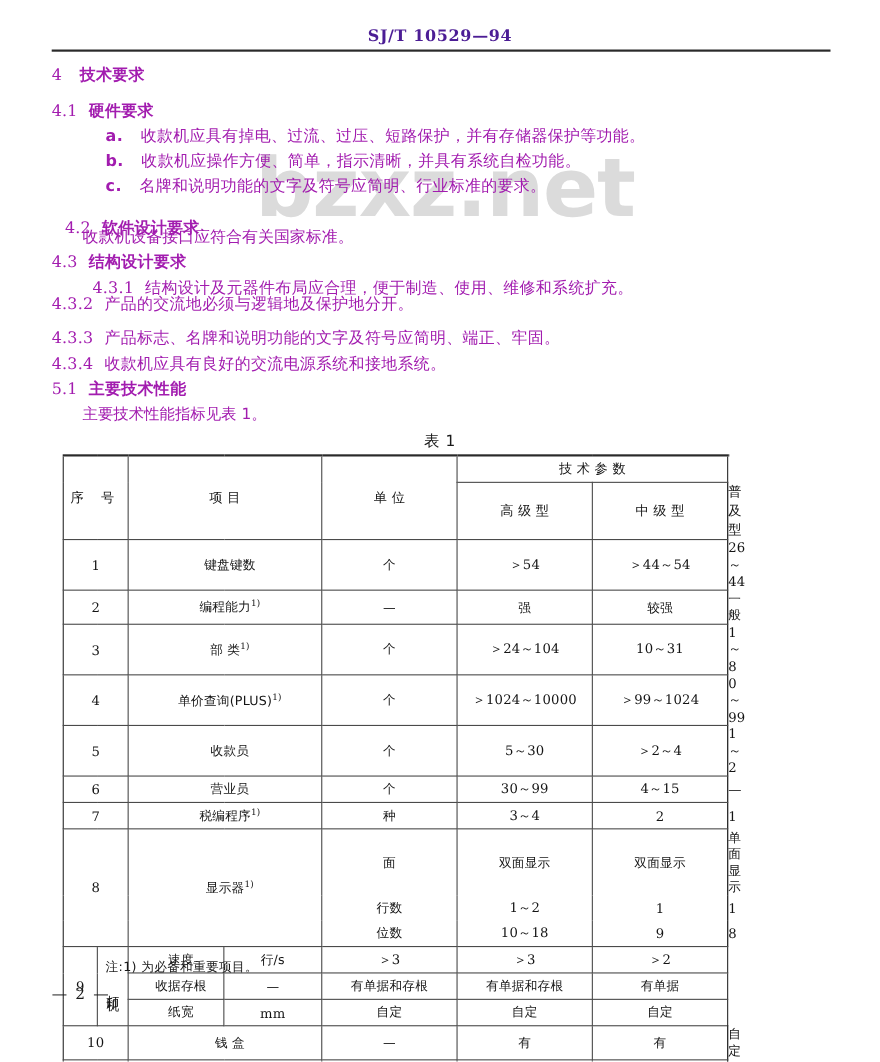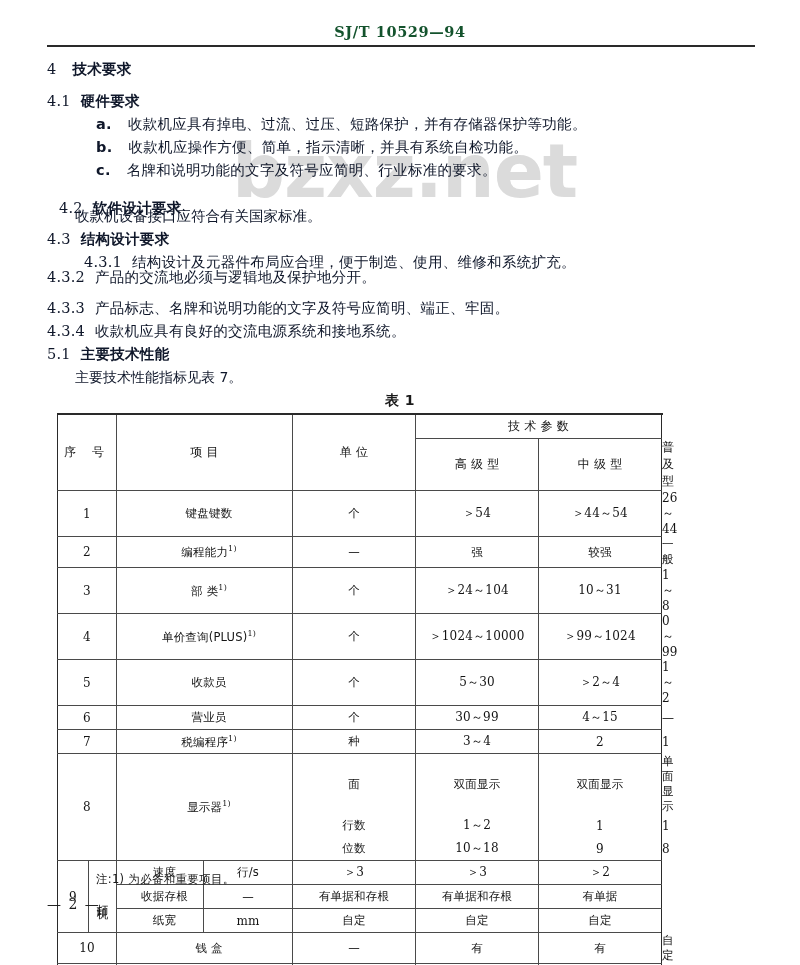--- a/index.html
+++ b/index.html
@@ -48,37 +48,37 @@
     position: absolute;
     left: 0; top: 22px;
     width: 800px;
     text-align: center;
   }
   .doc-header .std-no {
     font-family: "DejaVu Serif", "Liberation Serif", serif;
     font-size: 14.5px;
     font-weight: bold;
     letter-spacing: .6px;
-    color: #14532d;
+    color: #4c1d95;
   }
   .header-rule {
     position: absolute;
     left: 47px; top: 45px;
     width: 708px;
     height: 2px;
     background: #2a2a2a;
   }
 
   
   .sec {
     position: absolute;
     font-size: 14.5px;
     line-height: 1;
     white-space: nowrap;
-    color: #0f172a;
+    color: #a21caf;
   }
   .sec-num {
     font-family: "DejaVu Serif", "Liberation Serif", serif;
     letter-spacing: .2px;
   }
   .cn {
     font-family: "DejaVu Sans", "Liberation Sans", sans-serif;
     font-weight: bold;
     letter-spacing: .3px;
   }
@@ -230,23 +230,23 @@
     <div class="sec" style="left:47px; top:301px;">
       <span class="sec-num">4.3.3</span><span class="gap-s"></span><span class="cn-n">产品标志、名牌和说明功能的文字及符号应简明、端正、牢固。</span>
     </div>
     <div class="sec" style="left:47px; top:324px;">
       <span class="sec-num">4.3.4</span><span class="gap-s"></span><span class="cn-n">收款机应具有良好的交流电源系统和接地系统。</span>
     </div>
 
     <div class="sec" style="left:47px; top:347px;">
       <span class="sec-num">5.1</span><span class="gap-s"></span><span class="cn">主要技术性能</span>
     </div>
-    <div class="sec" style="left:75px; top:370px; font-size:14px;">主要技术性能指标见表 7。</div>
-
-    <div class="table-caption" style="top:392px;font-weight:bold;">表 1</div>
+    <div class="sec" style="left:75px; top:370px; font-size:14px;">主要技术性能指标见表 1。</div>
+
+    <div class="table-caption" style="top:392px;">表 1</div>
 
     <div class="tbl-wrap" style="top:413px;">
       <table class="spec">
         <colgroup>
           <col style="width:31px">
           <col style="width:28px">
           <col style="width:87px">
           <col style="width:89px">
           <col style="width:123px">
           <col style="width:123px">

